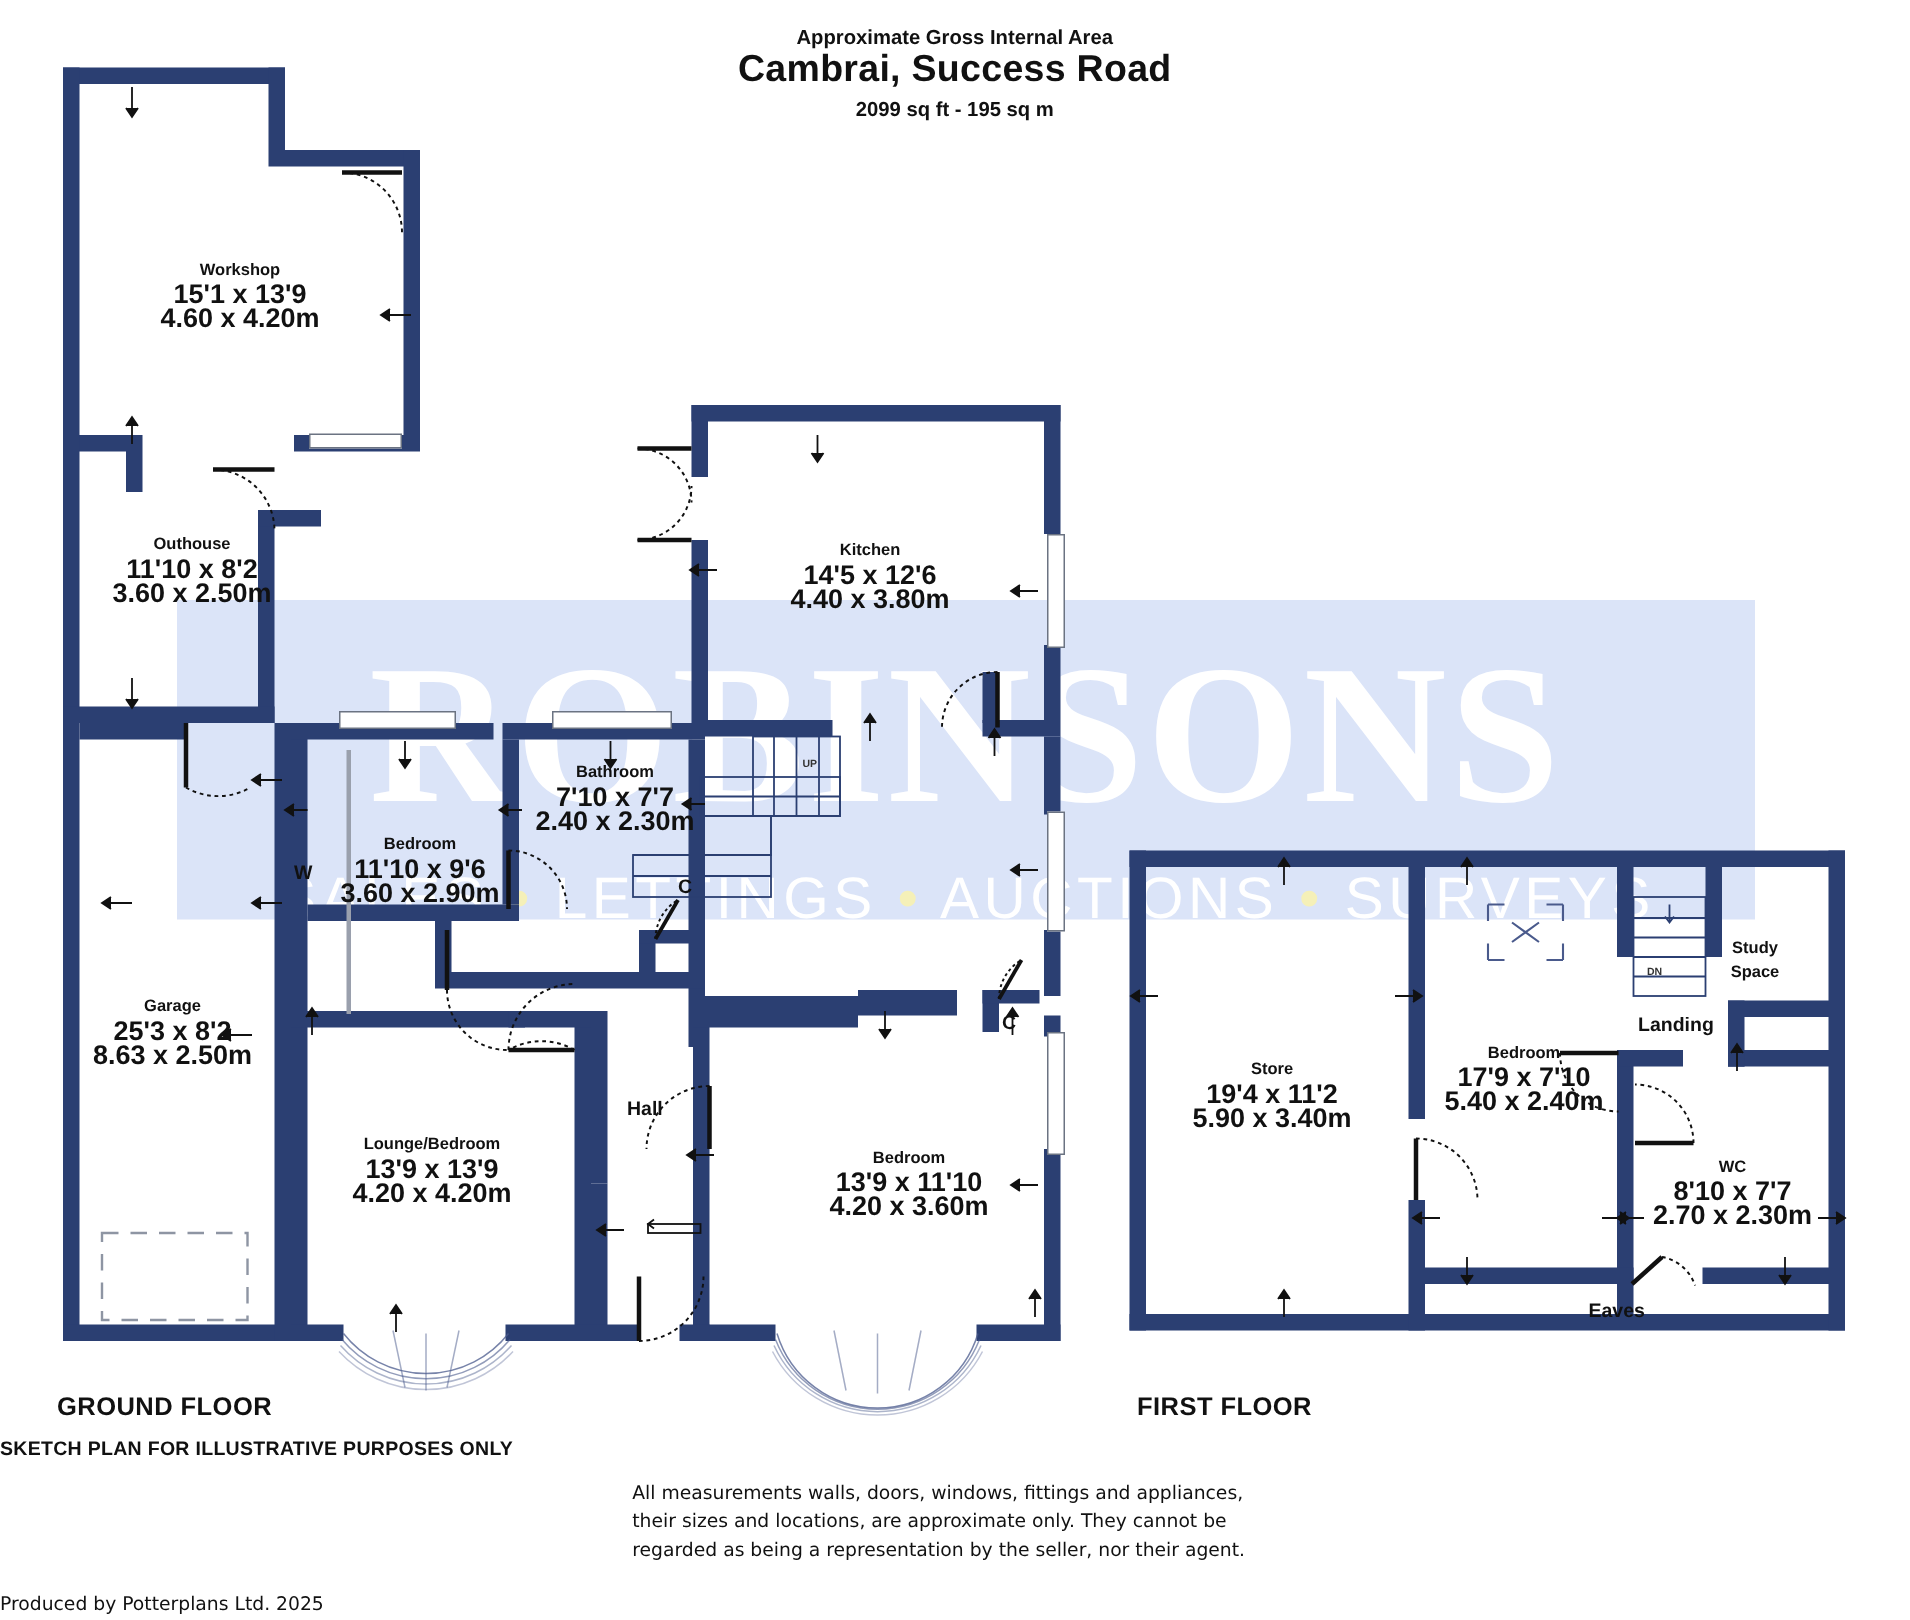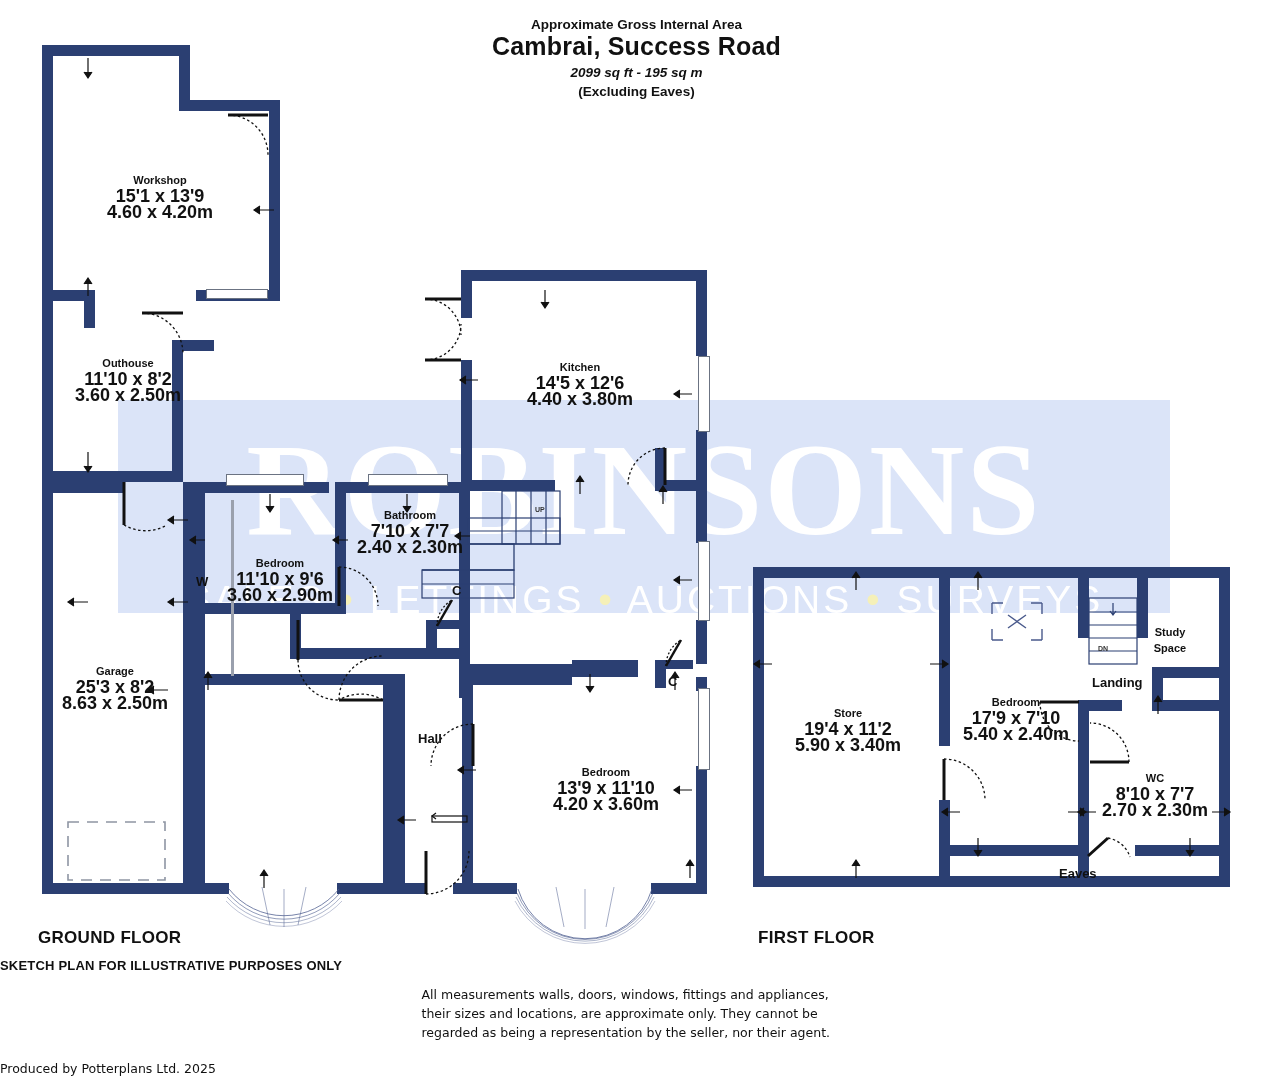--- a/index.html
+++ b/index.html
@@ -7,21 +7,21 @@
     width:1273px;height:1080px;position:relative;overflow:hidden;
     font-family:"Liberation Sans","DejaVu Sans",sans-serif;
     color:#111;
   }
   .stage{position:absolute;left:0;top:0;width:1273px;height:1080px;}
 
   
   #header{position:absolute;left:0;top:12px;width:1273px;text-align:center;}
   #title{font-size:25px;font-weight:bold;letter-spacing:.2px;}
   #sub1,#sub2,#sub3{font-size:13.5px;font-weight:bold;margin-top:5px;}
-  #sub2{margin-top:4px;font-style:italic;}
+  #sub2{margin-top:4px;}
   #sub3{margin-top:4px;}
 
   
   #wm-band{position:absolute;left:118px;top:400px;width:1052px;height:213px;
     background:#dbe4f8;z-index:1;}
   #wm-big{position:absolute;left:118px;top:425px;width:1052px;height:130px;z-index:2;
     color:#ffffff;font-size:132px;font-weight:bold;line-height:130px;
     letter-spacing:2px;text-align:center;white-space:nowrap;
     font-family:"Liberation Serif","DejaVu Serif",serif;}
   #wm-small{position:absolute;left:118px;top:578px;width:1052px;z-index:2;
@@ -63,21 +63,20 @@
 </style>
 </head>
 <body>
 
 <div class="stage">
 
   <div id="header">
     <div id="sub1">Approximate Gross Internal Area</div>
     <div id="title">Cambrai, Success Road</div>
     <div id="sub2">2099 sq ft - 195 sq m</div>
-    <div id="sub3">(Excluding Eaves)</div>
   </div>
 
   <div id="wm-band"></div>
   <div id="wm-big">ROBINSONS</div>
   <div id="wm-small"><span>SALES </span><span class="wm-dot">•</span><span> LETTINGS </span><span class="wm-dot">•</span><span> AUCTIONS </span><span class="wm-dot">•</span><span> SURVEYS</span></div>
 
   <div class="planlayer">
 
     <div class="w" style="left:42px;  top:45px;  width:148px; height:11px;"></div>
     <div class="w" style="left:42px;  top:45px;  width:11px;  height:250px;"></div>
@@ -306,20 +305,25 @@
       <div class="d">2.40 x 2.30m</div>
     </div>
 
     <div class="lbl" style="left:180px; top:555px; width:200px;">
       <div class="nm">Bedroom</div>
       <div class="d">11'10 x 9'6</div>
       <div class="d">3.60 x 2.90m</div>
     </div>
 
 
+    <div class="lbl" style="left:188px; top:755px; width:200px;">
+      <div class="nm">Lounge/Bedroom</div>
+      <div class="d">13'9 x 13'9</div>
+      <div class="d">4.20 x 4.20m</div>
+    </div>
 
     <div class="lbl" style="left:506px; top:764px; width:200px;">
       <div class="nm">Bedroom</div>
       <div class="d">13'9 x 11'10</div>
       <div class="d">4.20 x 3.60m</div>
     </div>
 
     <div class="tag" style="left:418px; top:731px;">Hall</div>
     <div class="tag" style="left:196px; top:574px;">W</div>
     <div class="tag" style="left:452px; top:583px;">C</div>

